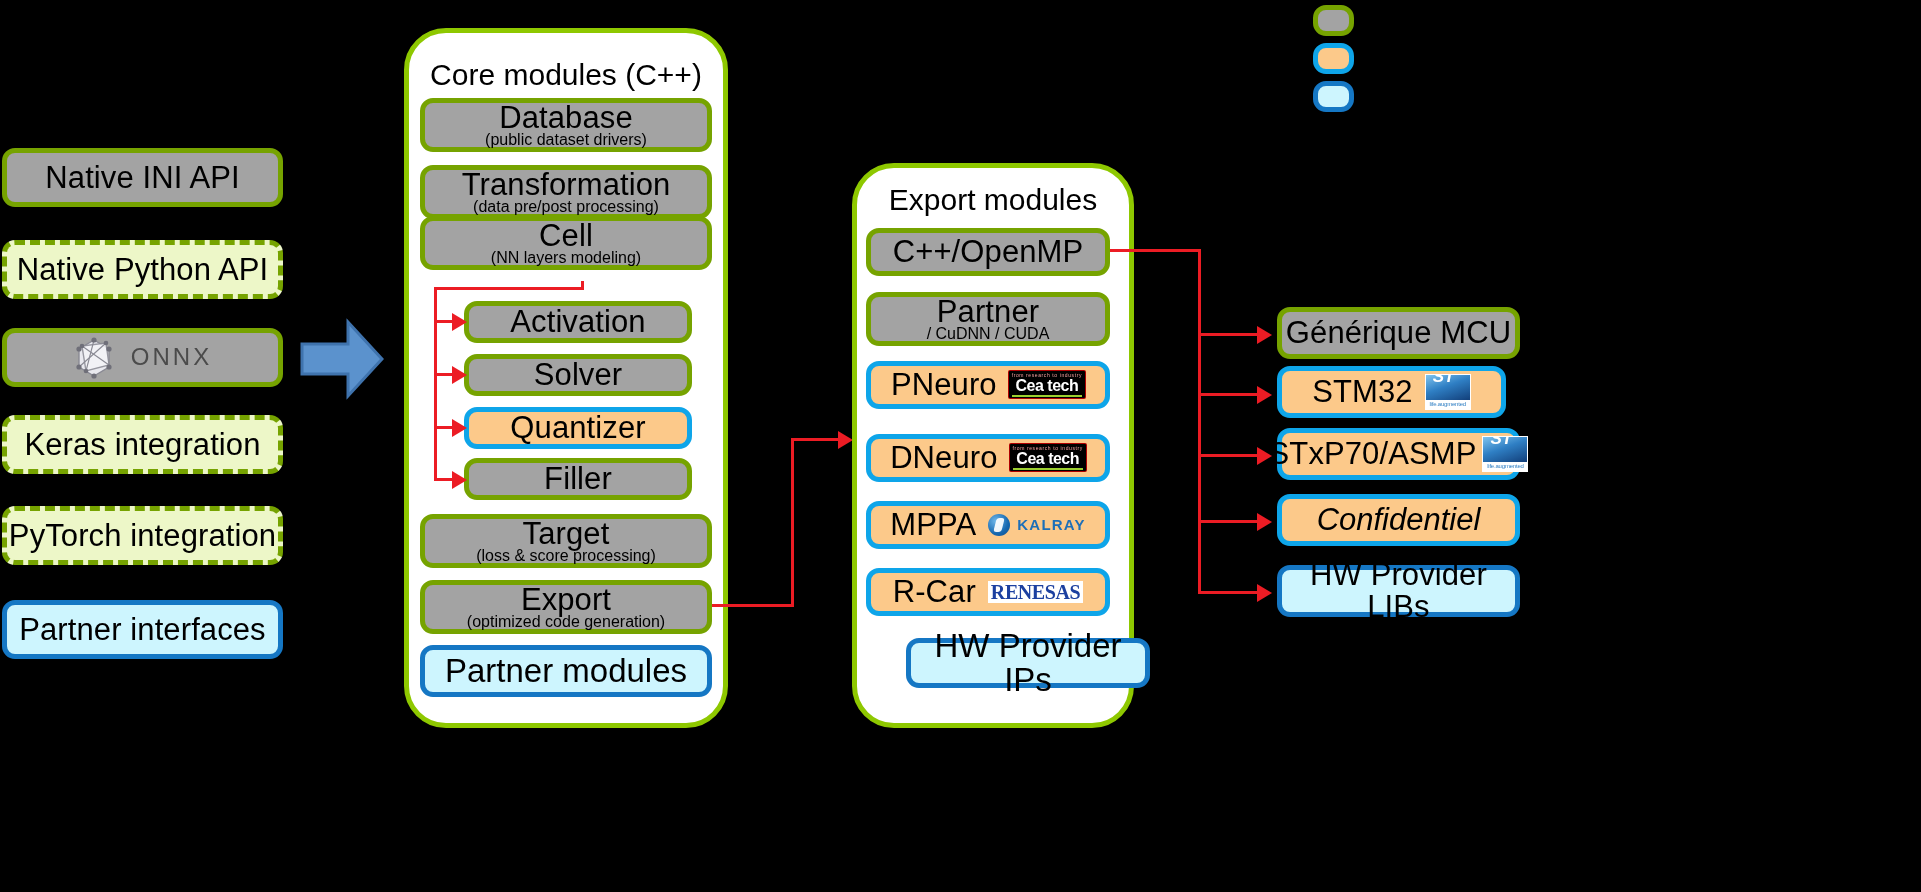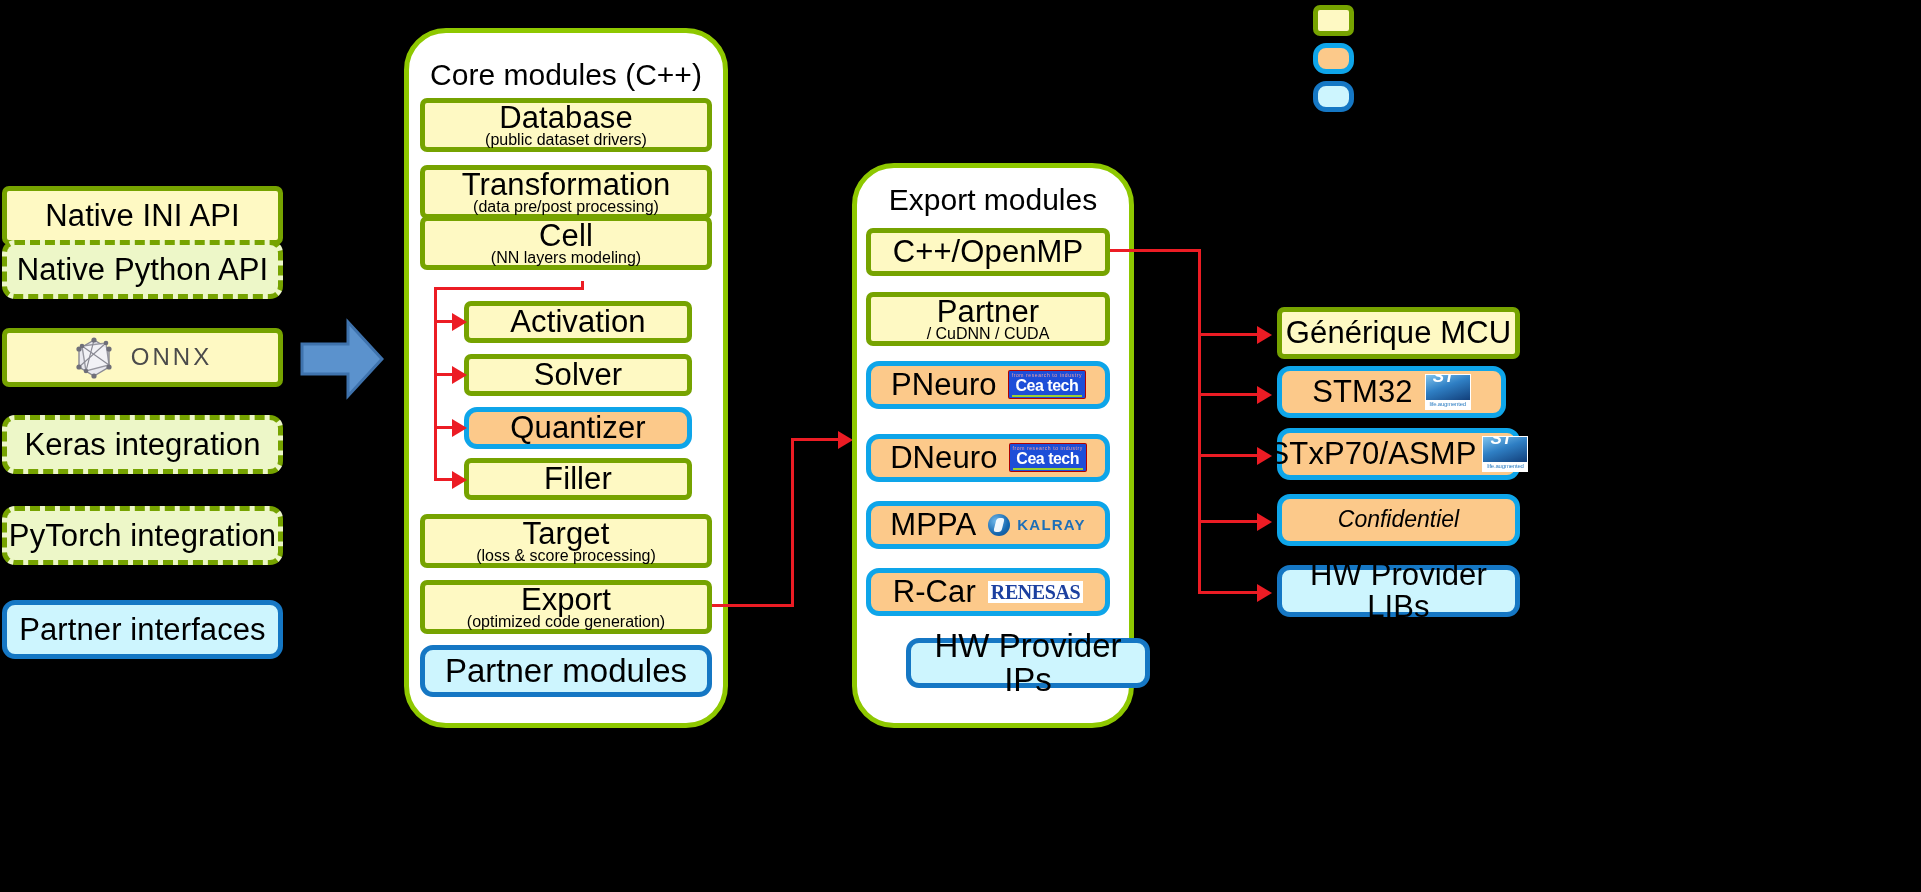--- a/index.html
+++ b/index.html
@@ -3,48 +3,48 @@
 <meta charset="utf-8">
 <style>
   html,body{margin:0;padding:0;background:#000;}
   body{width:1921px;height:892px;position:relative;overflow:hidden;
        font-family:"Liberation Sans", sans-serif;color:#000;}
   .stage{position:absolute;left:0;top:0;width:1921px;height:892px;}
 
   
   .box{position:absolute;box-sizing:border-box;display:flex;flex-direction:column;
        align-items:center;justify-content:center;text-align:center;line-height:1.02;}
-  .green{background:#fef9c3;border:5px solid #76a300;border-radius:7px;}
+  .green{background:#a3a3a3;border:5px solid #76a300;border-radius:13px;}
   .green-dashed{background:#edf7c8;border:5px dashed #76a300;border-radius:13px;}
   .orange{background:#fcc98a;border:5px solid #0ea5e9;border-radius:13px;}
   .blue{background:#cdf5fe;border:5px solid #1577c4;border-radius:13px;}
 
   .t-main{font-size:31px;letter-spacing:.1px;}
   .t-sub{font-size:16px;margin-top:-1px;}
   .t-lg{font-size:33px;}
-  .t-it{font-style:italic;font-size:23px;}
+  .t-it{font-style:italic;font-size:31px;}
 
   
   .panel{position:absolute;box-sizing:border-box;background:#fff;
          border:5px solid #8ec800;border-radius:42px;}
   .panel-title{position:absolute;width:100%;text-align:center;font-size:30px;color:#000;}
 
   
   .rl{position:absolute;background:#ec1c24;}
   .rh{height:3px;}
   .rv{width:3px;}
   .arrowR{position:absolute;width:0;height:0;border-top:9px solid transparent;
           border-bottom:9px solid transparent;border-left:15px solid #ec1c24;}
 
   
   .bigarrow{position:absolute;}
 
   
   .row{display:flex;align-items:center;justify-content:center;gap:12px;}
-  .logo-cea{display:inline-block;background:#1d4ed8;padding:2px 3px 1px;border-radius:1px;
+  .logo-cea{display:inline-block;background:#000000;padding:2px 3px 1px;border-radius:1px;
             line-height:1;box-shadow:0 0 0 1px #b00000;}
   .logo-cea .cea-top{display:block;font-size:5px;color:#f3a0a0;letter-spacing:.6px;
                      white-space:nowrap;transform:scaleX(1.0);}
   .logo-cea .cea-main{display:block;font-size:16px;font-weight:bold;color:#fff;
                       letter-spacing:-.5px;white-space:nowrap;}
   .logo-cea .cea-rule{display:block;height:2px;background:#9ccf2f;margin-top:1px;}
 
   .logo-kalray{display:flex;align-items:center;gap:7px;}
   .kal-mark{width:22px;height:22px;border-radius:50%;
             background:radial-gradient(circle at 35% 32%, #6fb7ea 0%, #1668b0 60%, #0d4e8c 100%);
@@ -67,21 +67,21 @@
       color:#2f7fc4;text-align:center;line-height:9px;letter-spacing:-.2px;}
 
   .logo-onnx{display:flex;align-items:center;gap:16px;}
   .onnx-txt{font-size:24px;color:#4b4b4b;letter-spacing:3px;}
 </style>
 </head>
 <body>
 
 <div class="stage">
 
-  <div class="box green" style="left:2px;top:148px;width:281px;height:59px;margin-top:38px;">
+  <div class="box green" style="left:2px;top:148px;width:281px;height:59px;">
     <span class="t-main">Native INI API</span>
   </div>
 
   <div class="box green-dashed" style="left:2px;top:240px;width:281px;height:59px;">
     <span class="t-main">Native Python API</span>
   </div>
 
   <div class="box green" style="left:2px;top:328px;width:281px;height:59px;">
     <span class="logo-onnx">
       <svg width="42" height="42" viewBox="0 0 42 42" aria-hidden="true">

